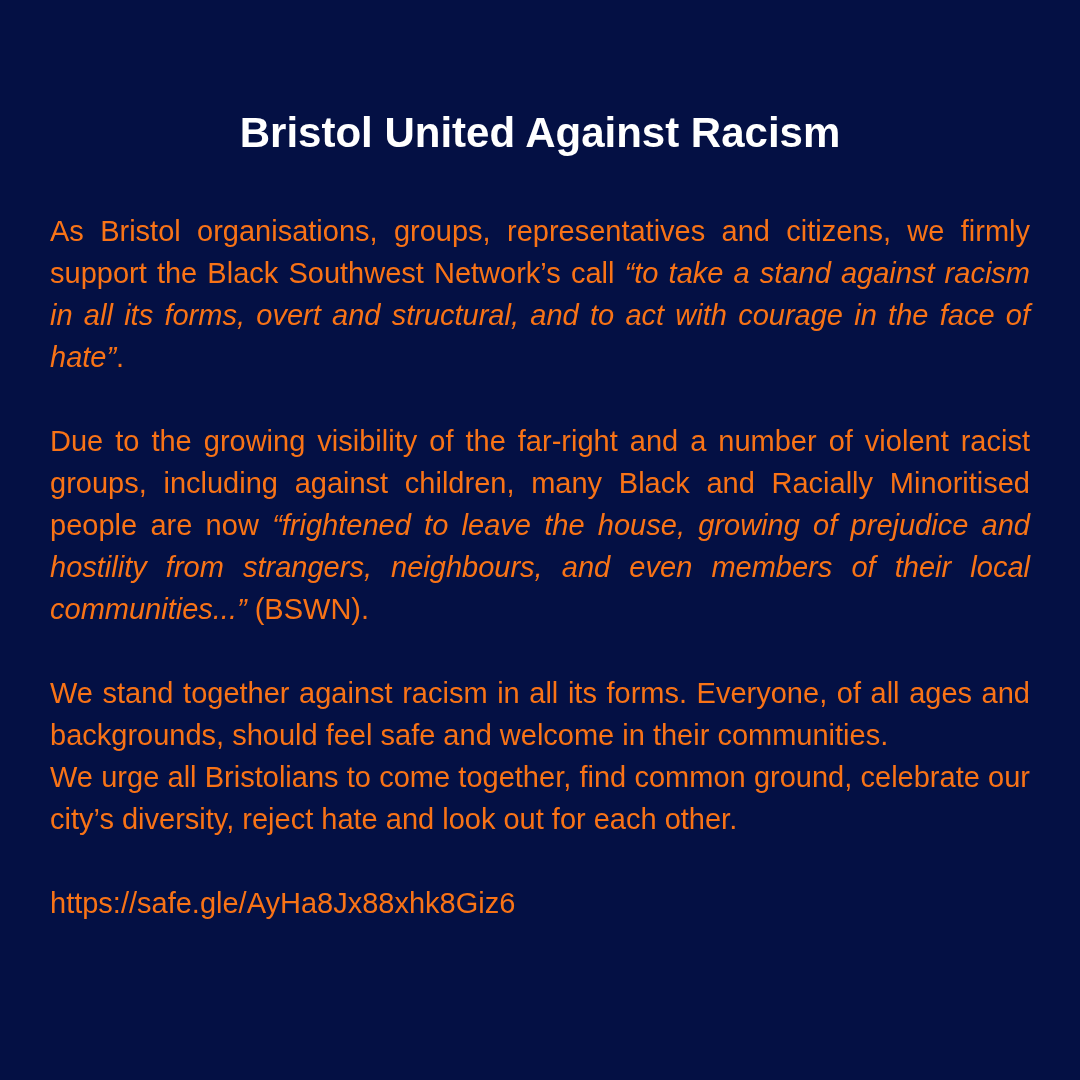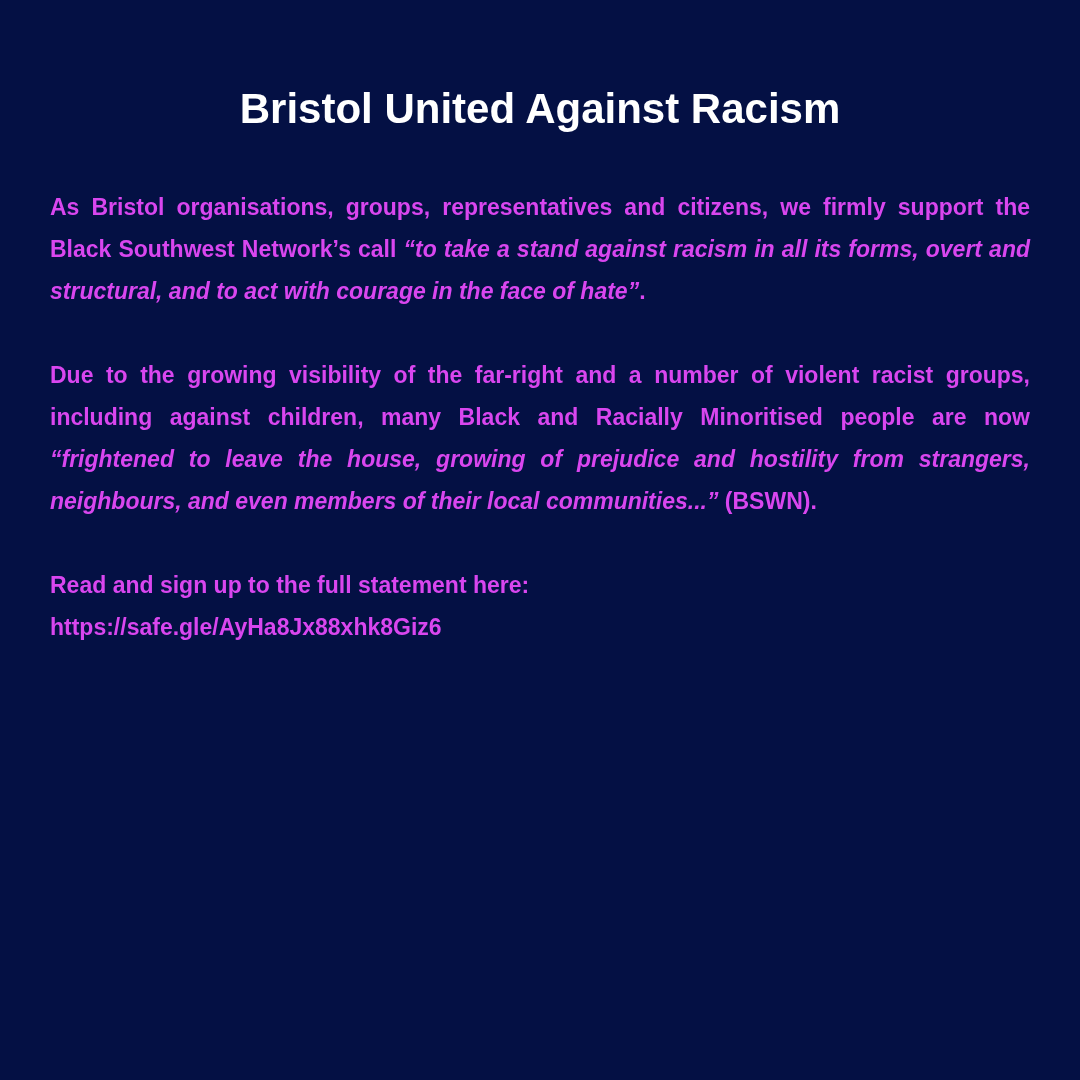--- a/index.html
+++ b/index.html
@@ -10,36 +10,36 @@
     width: 1080px;
     height: 1080px;
     background: #041044;
     overflow: hidden;
     font-family: "Liberation Sans", sans-serif;
   }
   .poster {
     box-sizing: border-box;
     width: 1080px;
     height: 1080px;
-    padding: 84px 50px 0 50px;
+    padding: 108px 50px 0 50px;
   }
   .title {
     margin: 0;
     color: #ffffff;
     font-size: 42px;
     font-weight: 700;
     line-height: 50px;
     text-align: center;
     letter-spacing: 0px;
   }
   .statement {
     margin-top: 52px;
-    color: #d946ef;
-    font-size: 23px;
-    font-weight: 700;
+    color: #f97316;
+    font-size: 29px;
+    font-weight: 400;
     line-height: 42px;
     text-align: justify;
   }
   .statement p {
     margin: 0;
   }
   .statement p.gap {
     margin-bottom: 42px;
   }
   .statement .em {
@@ -47,16 +47,17 @@
   }
 </style>
 </head>
 <body>
 
 <div class="poster">
   <h1 class="title">Bristol United Against Racism</h1>
   <div class="statement">
       <p class="gap"><span>As Bristol organisations, groups, representatives and citizens, we firmly support the Black Southwest Network’s call </span><span class="em">“to take a stand against racism in all its forms, overt and structural, and to act with courage in the face of hate”</span><span>.</span></p>
       <p class="gap"><span>Due to the growing visibility of the far-right and a number of violent racist groups, including against children, many Black and Racially Minoritised people are now </span><span class="em">“frightened to leave the house, growing of prejudice and hostility from strangers, neighbours, and even members of their local communities...”</span><span> (BSWN).</span></p>
-      <p class=""><span>Read and sign up to the full statement here:</span></p>
+      <p class=""><span>We stand together against racism in all its forms. Everyone, of all ages and backgrounds, should feel safe and welcome in their communities.</span></p>
+      <p class="gap"><span>We urge all Bristolians to come together, find common ground, celebrate our city’s diversity, reject hate and look out for each other.</span></p>
       <p class=""><span>https://safe.gle/AyHa8Jx88xhk8Giz6</span></p>
     </div>
 </div>
 
 </body></html>

